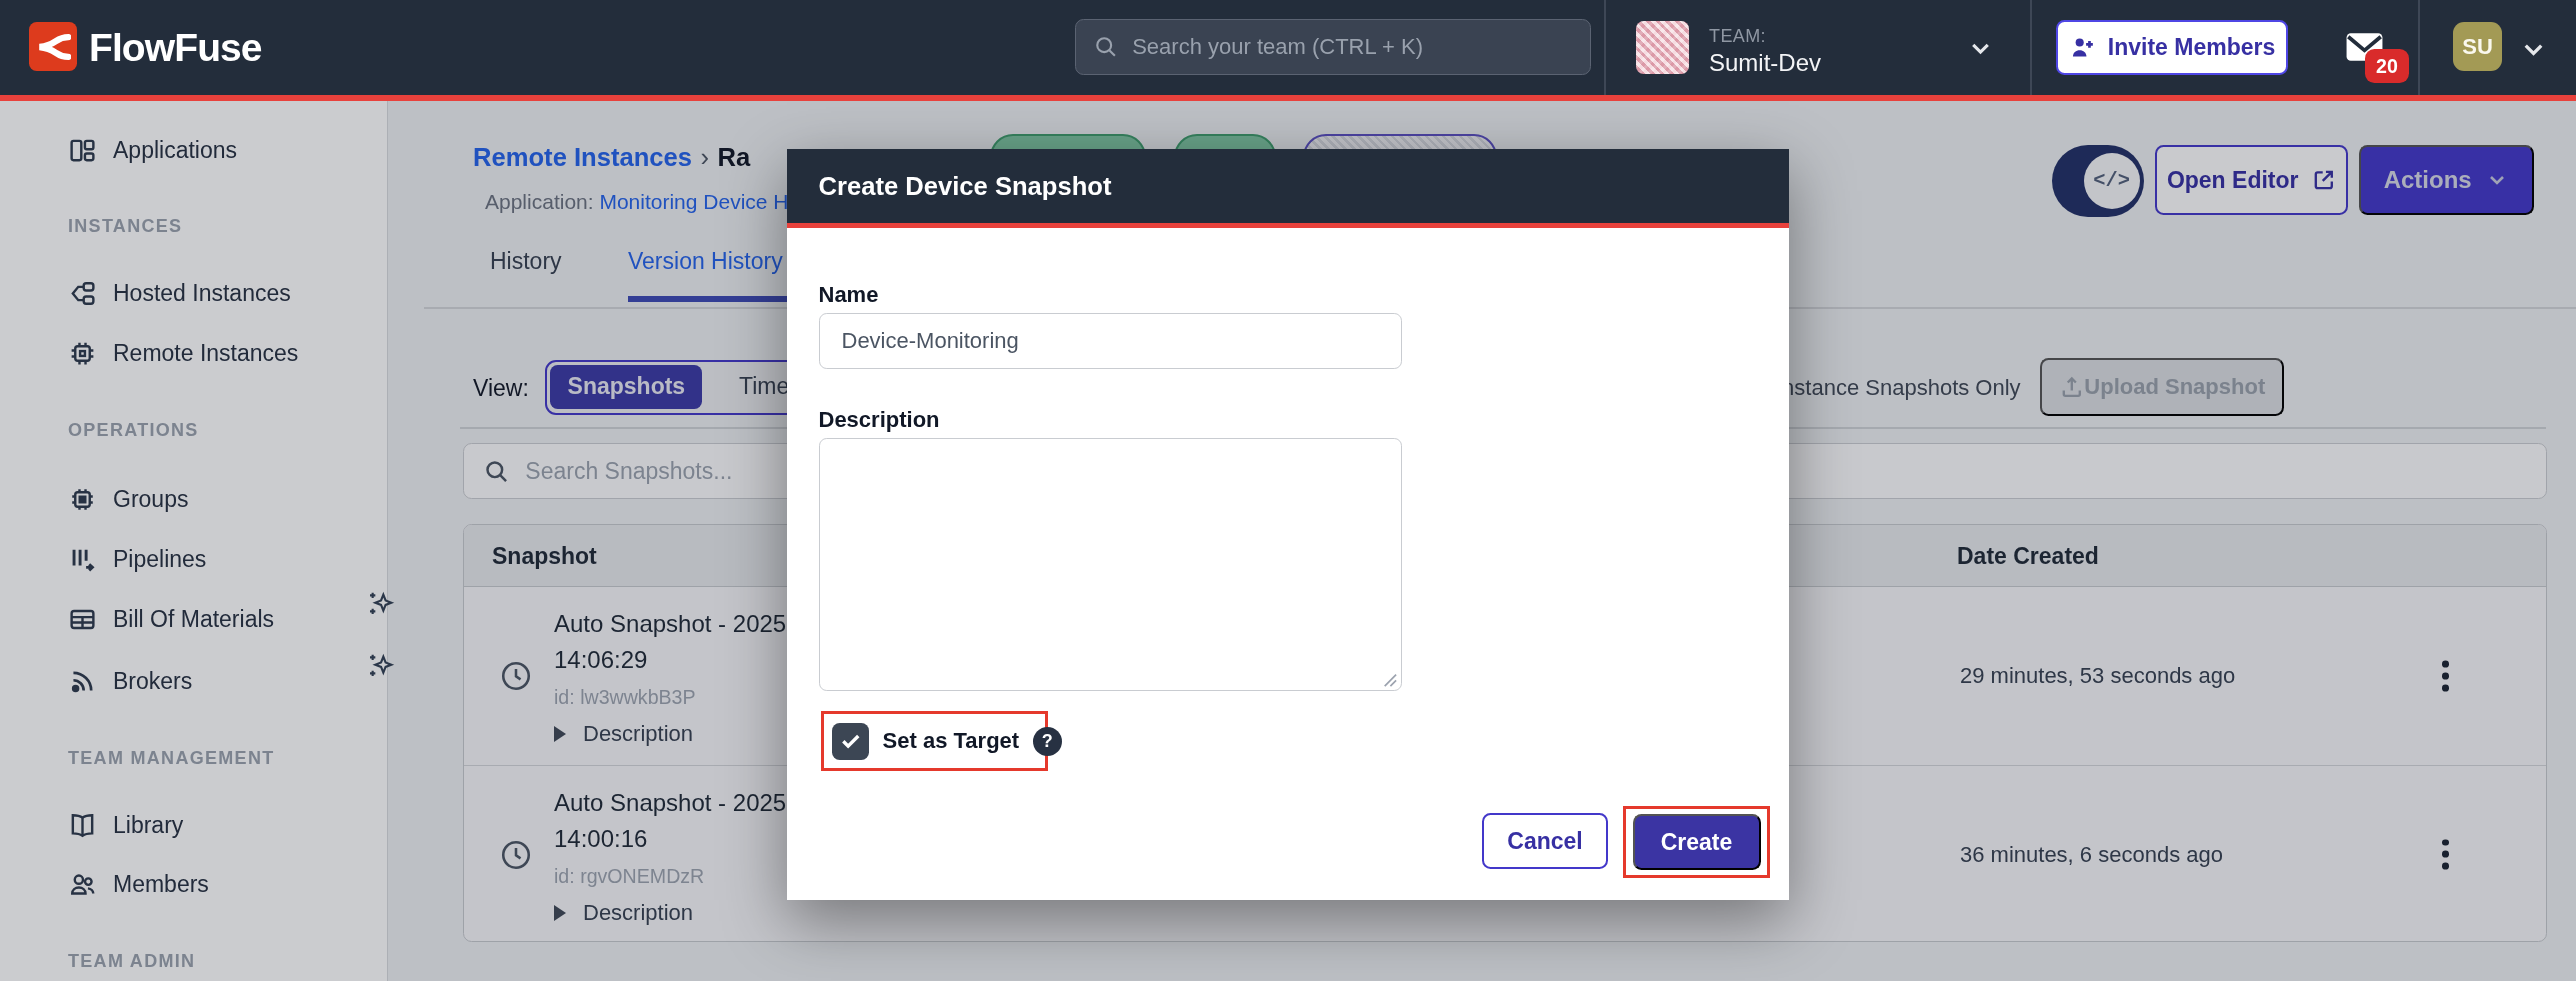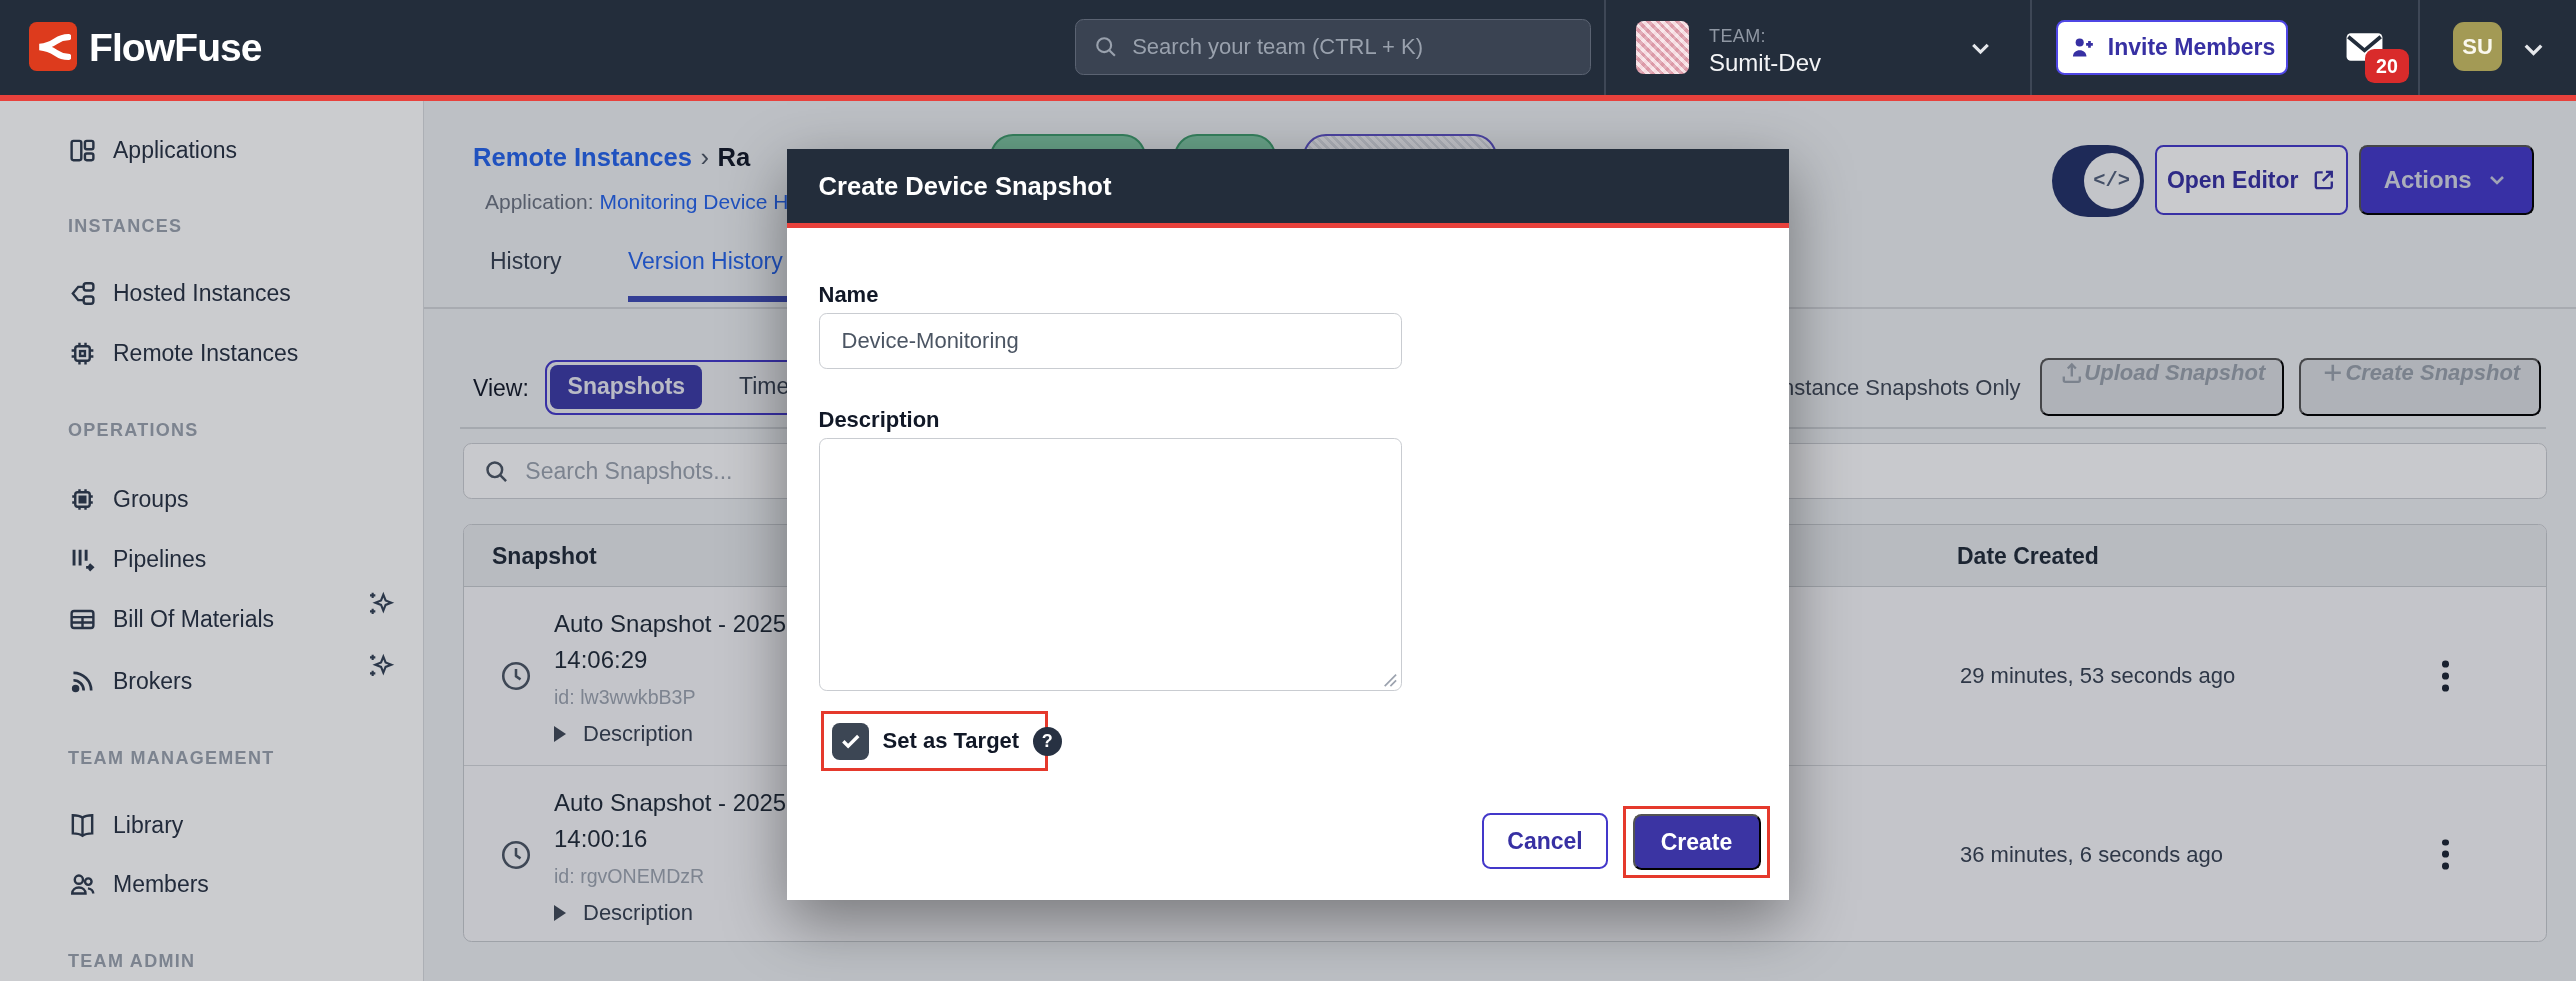--- a/index.html
+++ b/index.html
@@ -29,21 +29,21 @@
                 border:2.6px solid #4f46e5; border-radius:8.5px; display:flex; align-items:center; justify-content:center;
                 gap:12px; font-size:23px; font-weight:bold; color:#3730a3; cursor:pointer; }
   .mail-wrap { position:absolute; left:2344px; top:29px; }
   .mail-badge { position:absolute; left:2365px; top:49px; width:44px; height:34px; background:#d92b2b; border-radius:9.4px;
                 color:#ffffff; font-size:19.6px; font-weight:bold; display:flex; align-items:center; justify-content:center; }
   .user-avatar { position:absolute; left:2453px; top:22px; width:49px; height:49px; border-radius:11px; background:#a39a55;
                  color:#faf8ee; font-size:22px; font-weight:bold; display:flex; align-items:center; justify-content:center; }
   .user-chev { position:absolute; left:2518px; top:34px; }
 
   
-  .sidebar { position:absolute; left:0; top:101px; width:424px; height:880px; background:#ffffff;
+  .sidebar { position:absolute; left:0; top:101px; width:388px; height:880px; background:#ffffff;
              border-right:1.7px solid #d8dade; z-index:10;padding-left:30px; }
   .side-item { position:absolute; left:68px; height:37px; display:flex; align-items:center; gap:16px;
                font-size:23px; color:#273142; cursor:pointer; }
   .side-item svg { color:#2e3a4d; }
   .side-header { position:absolute; left:68px; font-size:18px; font-weight:bold; color:#9aa2ae; letter-spacing:1.3px; }
   .side-spark { position:absolute; left:366px; color:#334155; }
 
   
   .content { position:absolute; left:424px; top:101px; width:2152px; height:880px; background:#eef0f2; z-index:5; }
   .breadcrumb { position:absolute; left:49px; top:42px; font-size:25.6px; font-weight:bold; }
@@ -75,21 +75,21 @@
   .tabs-divider { position:absolute; left:0; top:206px; width:2152px; height:1.7px; background:#d3d5d9; }
 
   .view-label { position:absolute; left:49px; top:274px; font-size:23px; color:#111827; }
   .view-toggle { position:absolute; left:121px; top:259px; width:400px; height:55px; border:2.6px solid #4338ca;
                  border-radius:11px; background:#eceef0; }
   .view-snap { position:absolute; left:3.4px; top:2.6px; width:152px; height:44px; border-radius:7.7px; background:#3b3aa6;
                color:#e8e9f2; font-size:23px; font-weight:bold; display:flex; align-items:center; justify-content:center; cursor:pointer; }
   .view-time { position:absolute; left:192px; top:11px; font-size:23px; color:#374151; cursor:pointer; }
   .inst-only { position:absolute; left:1352px; top:274px; font-size:22px; color:#3f4856; }
   .gray-btn { position:absolute; top:257px; height:58px; background:#dbdee2; border-radius:8.5px; display:flex;
-              justify-content:center; gap:0; font-size:22px; font-weight:bold; color:#99a1ab;font-style:italic; }
+              align-items:center; justify-content:center; gap:0; font-size:22px; font-weight:bold; color:#99a1ab; }
   .upload-btn { left:1616px; width:244px; }
   .createsnap-btn { left:1875px; width:242px; }
   .toolbar-divider { position:absolute; left:36px; top:326px; width:2086px; height:1.7px; background:#cfd2d6; }
   .snap-search { position:absolute; left:39px; top:342px; width:2084px; height:56px; background:#fcfcfd;
                  border:1.7px solid #c9ccd1; border-radius:8.5px; display:flex; align-items:center; padding:0 19px; color:#374151; }
   .snap-search input { flex:1; border:none; outline:none; background:transparent; font-size:23px; color:#374151; margin-left:15.3px; }
   .snap-search input::placeholder { color:#9aa2ae; }
 
   
   .snap-table { position:absolute; left:39px; top:423px; width:2084px; height:418px; background:#f6f7f9;
@@ -340,26 +340,20 @@
       <div class="view-time">Timeline</div>
     </div>
     <div class="inst-only">Instance Snapshots Only</div>
     <button class="gray-btn upload-btn">
       <svg width="25.6" height="25.6" viewBox="0 0 24 24" fill="none" stroke="#99a1ab" stroke-width="2.2">
           <path d="M12 15.5V4.5M8.2 8L12 4.2 15.8 8"></path>
           <path d="M4.5 15.5V19a1.5 1.5 0 0 0 1.5 1.5h12a1.5 1.5 0 0 0 1.5-1.5v-3.5"></path>
         </svg>
       <span>Upload Snapshot</span>
     </button>
-    <button class="gray-btn createsnap-btn">
-      <svg width="25.6" height="25.6" viewBox="0 0 24 24" fill="none" stroke="#99a1ab" stroke-width="2.4">
-          <path d="M12 4.5v15M4.5 12h15"></path>
-        </svg>
-      <span>Create Snapshot</span>
-    </button>
     <div class="toolbar-divider"></div>
 
     <div class="snap-search">
       <svg width="27" height="27" viewBox="0 0 24 24" fill="none" stroke="#4b5563" stroke-width="2.2">
           <circle cx="10.5" cy="10.5" r="6.5"></circle>
           <path d="M15.5 15.5L20.5 20.5"></path>
         </svg>
       <input placeholder="Search Snapshots..." style="">
     </div>
 

